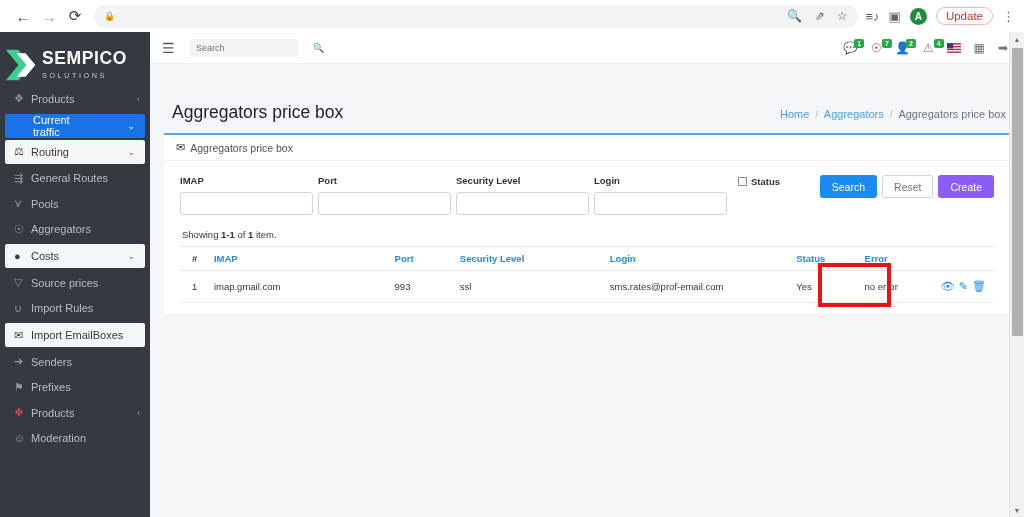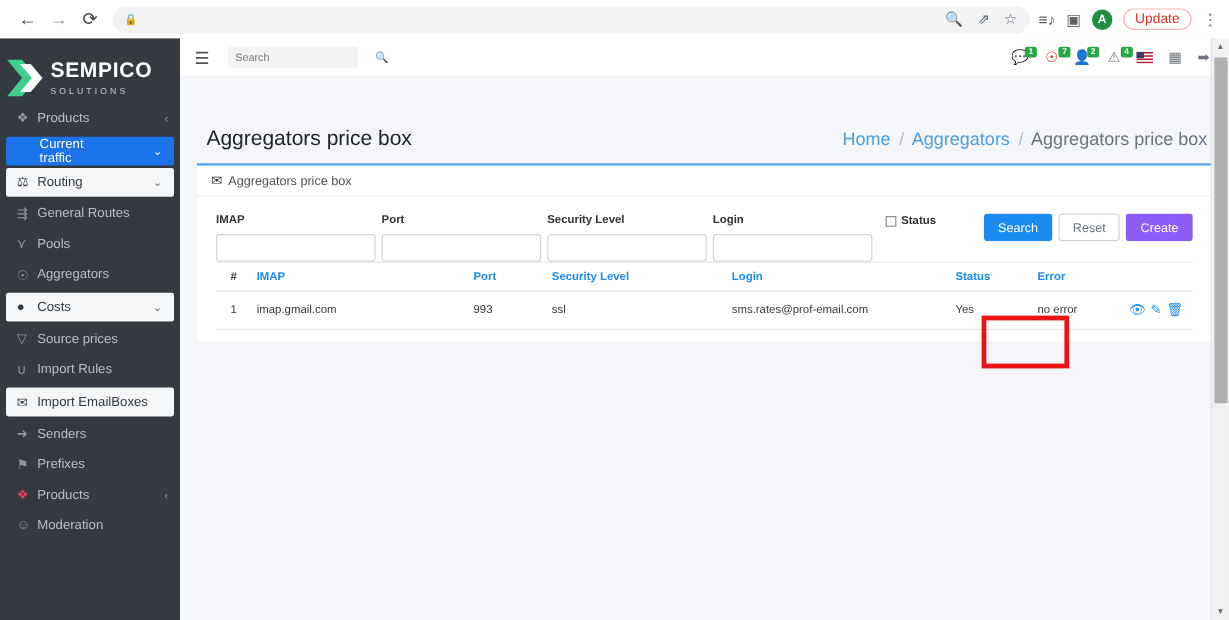--- a/index.html
+++ b/index.html
@@ -105,21 +105,21 @@
   }
   .flag-ic { width: 14px; height: 10px; }
 
   
   .content {
     position: absolute; top: 64px; left: 150px; width: 874px; height: 453px;
     background: #f4f6f9; padding: 0 14px;
   }
   .page-head { display: flex; align-items: baseline; padding: 12px 4px 10px 8px; }
   .page-title { font-size: 17.5px; color: #212529; font-weight: normal; }
-  .crumbs { margin-left: auto; font-size: 15px; color: #6c757d; margin-top: 32px; }
+  .crumbs { margin-left: auto; font-size: 11px; color: #6c757d; margin-top: 32px; }
   .crumbs a { color: #4a9fe0; text-decoration: none; }
   .crumbs .sep { color: #b9bfc5; margin: 0 3px; }
 
   .card { background: #fff; border-top: 2px solid #5aa7e8; }
   .card-head {
     height: 26px; display: flex; align-items: center; padding: 0 12px;
     border-bottom: 1px solid #f0f1f3; font-size: 10.5px; color: #4d5258;
   }
   .card-head .mail-ic { margin-right: 5px; font-size: 11px; color: #2b2f33; }
   .card-body { padding: 14px 16px 10px 16px; }
@@ -369,20 +369,23 @@
             <span class="cb"></span>
             <span>Status</span>
           </div>
           <div class="btn-grp">
             <div class="btn btn-primary">Search</div>
             <div class="btn btn-default">Reset</div>
             <div class="btn btn-success">Create</div>
           </div>
         </div>
 
+        <div class="showing">
+          <span>Showing </span><b>1-1</b><span> of </span><b>1</b><span> item.</span>
+        </div>
 
         <table class="grid">
           <thead>
             <tr>
               <th class="num">#</th>
               <th class="col-imap">IMAP</th>
               <th class="col-port">Port</th>
               <th class="col-sec">Security Level</th>
               <th class="col-login">Login</th>
               <th class="col-stat">Status</th>

